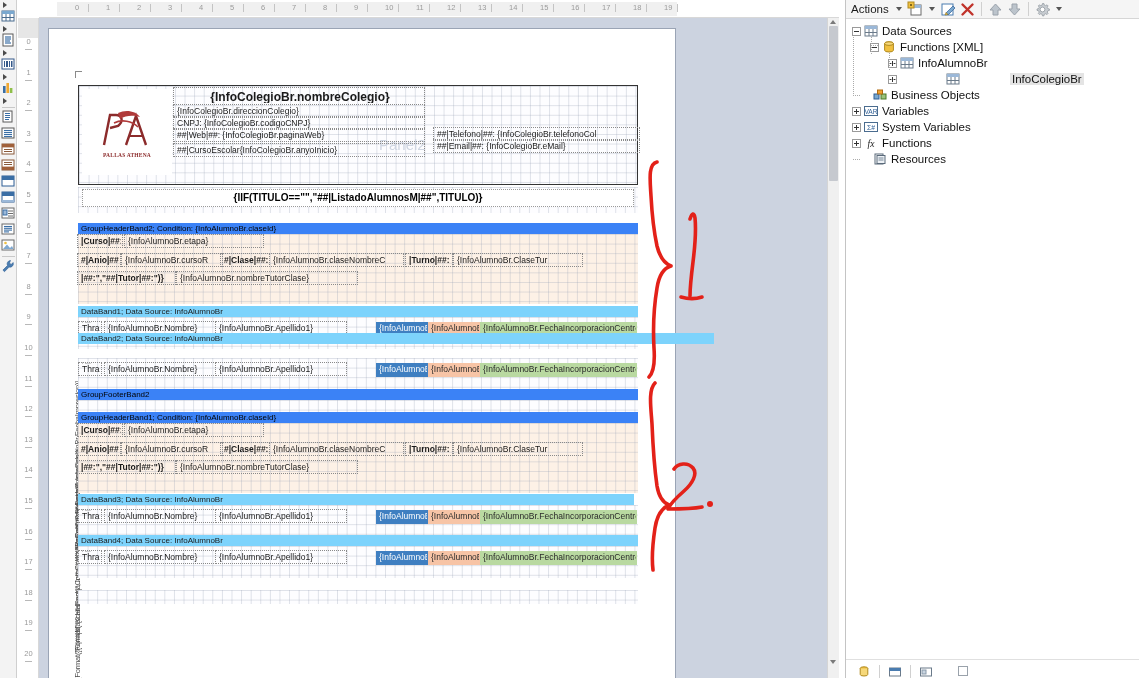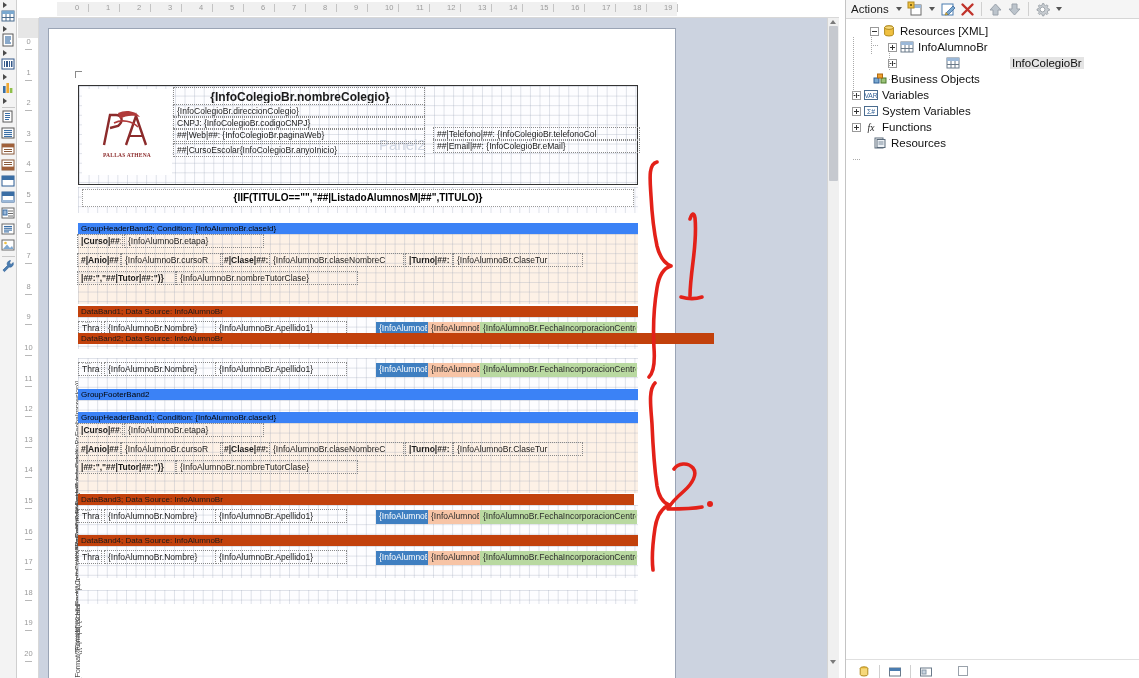--- a/index.html
+++ b/index.html
@@ -88,21 +88,21 @@
   .sb-tri-up { top: 2px; border-bottom: 4px solid #7a7a7a; }
   .sb-tri-dn { top: 2px; border-top: 4px solid #7a7a7a; }
 
   
   .band-hdr {
     position: absolute; height: 11px; line-height: 11px;
     font-size: 8px; padding-left: 3px; color: #000;
     white-space: nowrap; overflow: hidden;
   }
   .bh-blue  { background: #b3c6e0; }
-  .bh-data  { background: #c2410c; color: #1a1a1a; }
+  .bh-data  { background: #7dd3fc; color: #1a1a1a; }
   .bh-orange{ background: #3b82f6; }
 
   .grid-area {
     position: absolute;
     background-image:
       linear-gradient(to right, rgba(150,160,180,.30) 1px, transparent 1px),
       linear-gradient(to bottom, rgba(150,160,180,.30) 1px, transparent 1px);
     background-size: 9.6px 9.6px;
   }
   .grid-white { background-color: #fdfdff; }
@@ -719,31 +719,44 @@
         <svg width="17" height="17" viewBox="0 0 17 17">
           <path d="M8.5 2.5 l1.4 0 .4 1.6 1.3 .55 1.45-.8 1 1-.8 1.45 .55 1.3 1.6 .4 0 1.4-1.6 .4-.55 1.3 .8 1.45-1 1-1.45-.8-1.3 .55-.4 1.6-1.4 0-.4-1.6-1.3-.55-1.45 .8-1-1 .8-1.45-.55-1.3-1.6-.4 0-1.4 1.6-.4 .55-1.3-.8-1.45 1-1 1.45 .8 1.3-.55z" fill="#c8cdd2" stroke="#8e959c" stroke-width=".7"></path>
           <circle cx="8.5" cy="8.5" r="2.4" fill="#fff" stroke="#8e959c" stroke-width=".8"></circle>
         </svg>
       </span>
       <span class="caret"></span>
     </div>
 
     <div id="tree">
 
+      <div class="tnode" style="padding-left:2px;">
+        <span class="expander"></span>
+        <span class="tico">
+          <svg width="14" height="12" viewBox="0 0 14 12">
+              <rect x="1" y="1" width="12" height="10" fill="#fff" stroke="#6a7a8a"></rect>
+              <rect x="1" y="1" width="12" height="3" fill="#9bb8d8"></rect>
+              <line x1="5" y1="4" x2="5" y2="11" stroke="#6a7a8a"></line>
+              <line x1="9" y1="4" x2="9" y2="11" stroke="#6a7a8a"></line>
+              <line x1="1" y1="7.5" x2="13" y2="7.5" stroke="#6a7a8a"></line>
+            </svg>
+        </span>
+        <span>Data Sources</span>
+      </div>
 
       <div class="tnode" style="padding-left:20px;">
         <span class="expander"></span>
         <span class="tico">
           <svg width="14" height="12" viewBox="0 0 14 12">
               <ellipse cx="7" cy="2.6" rx="4.4" ry="1.8" fill="#f0c040" stroke="#b08a20"></ellipse>
               <path d="M2.6 2.6 v6.6 a4.4 1.8 0 0 0 8.8 0 V2.6" fill="#f0c040" stroke="#b08a20"></path>
               <ellipse cx="7" cy="2.6" rx="4.4" ry="1.8" fill="#f6d87a" stroke="#b08a20"></ellipse>
             </svg>
         </span>
-        <span>Resources [XML]</span>
+        <span>Functions [XML]</span>
       </div>
 
       <div class="tnode" style="padding-left:38px;">
         <span class="expander plus"></span>
         <span class="tico">
           <svg width="14" height="12" viewBox="0 0 14 12">
               <rect x="1" y="1" width="12" height="10" fill="#fff" stroke="#6a7a8a"></rect>
               <rect x="1" y="1" width="12" height="3" fill="#9bb8d8"></rect>
               <line x1="5" y1="4" x2="5" y2="11" stroke="#6a7a8a"></line>
               <line x1="9" y1="4" x2="9" y2="11" stroke="#6a7a8a"></line>

